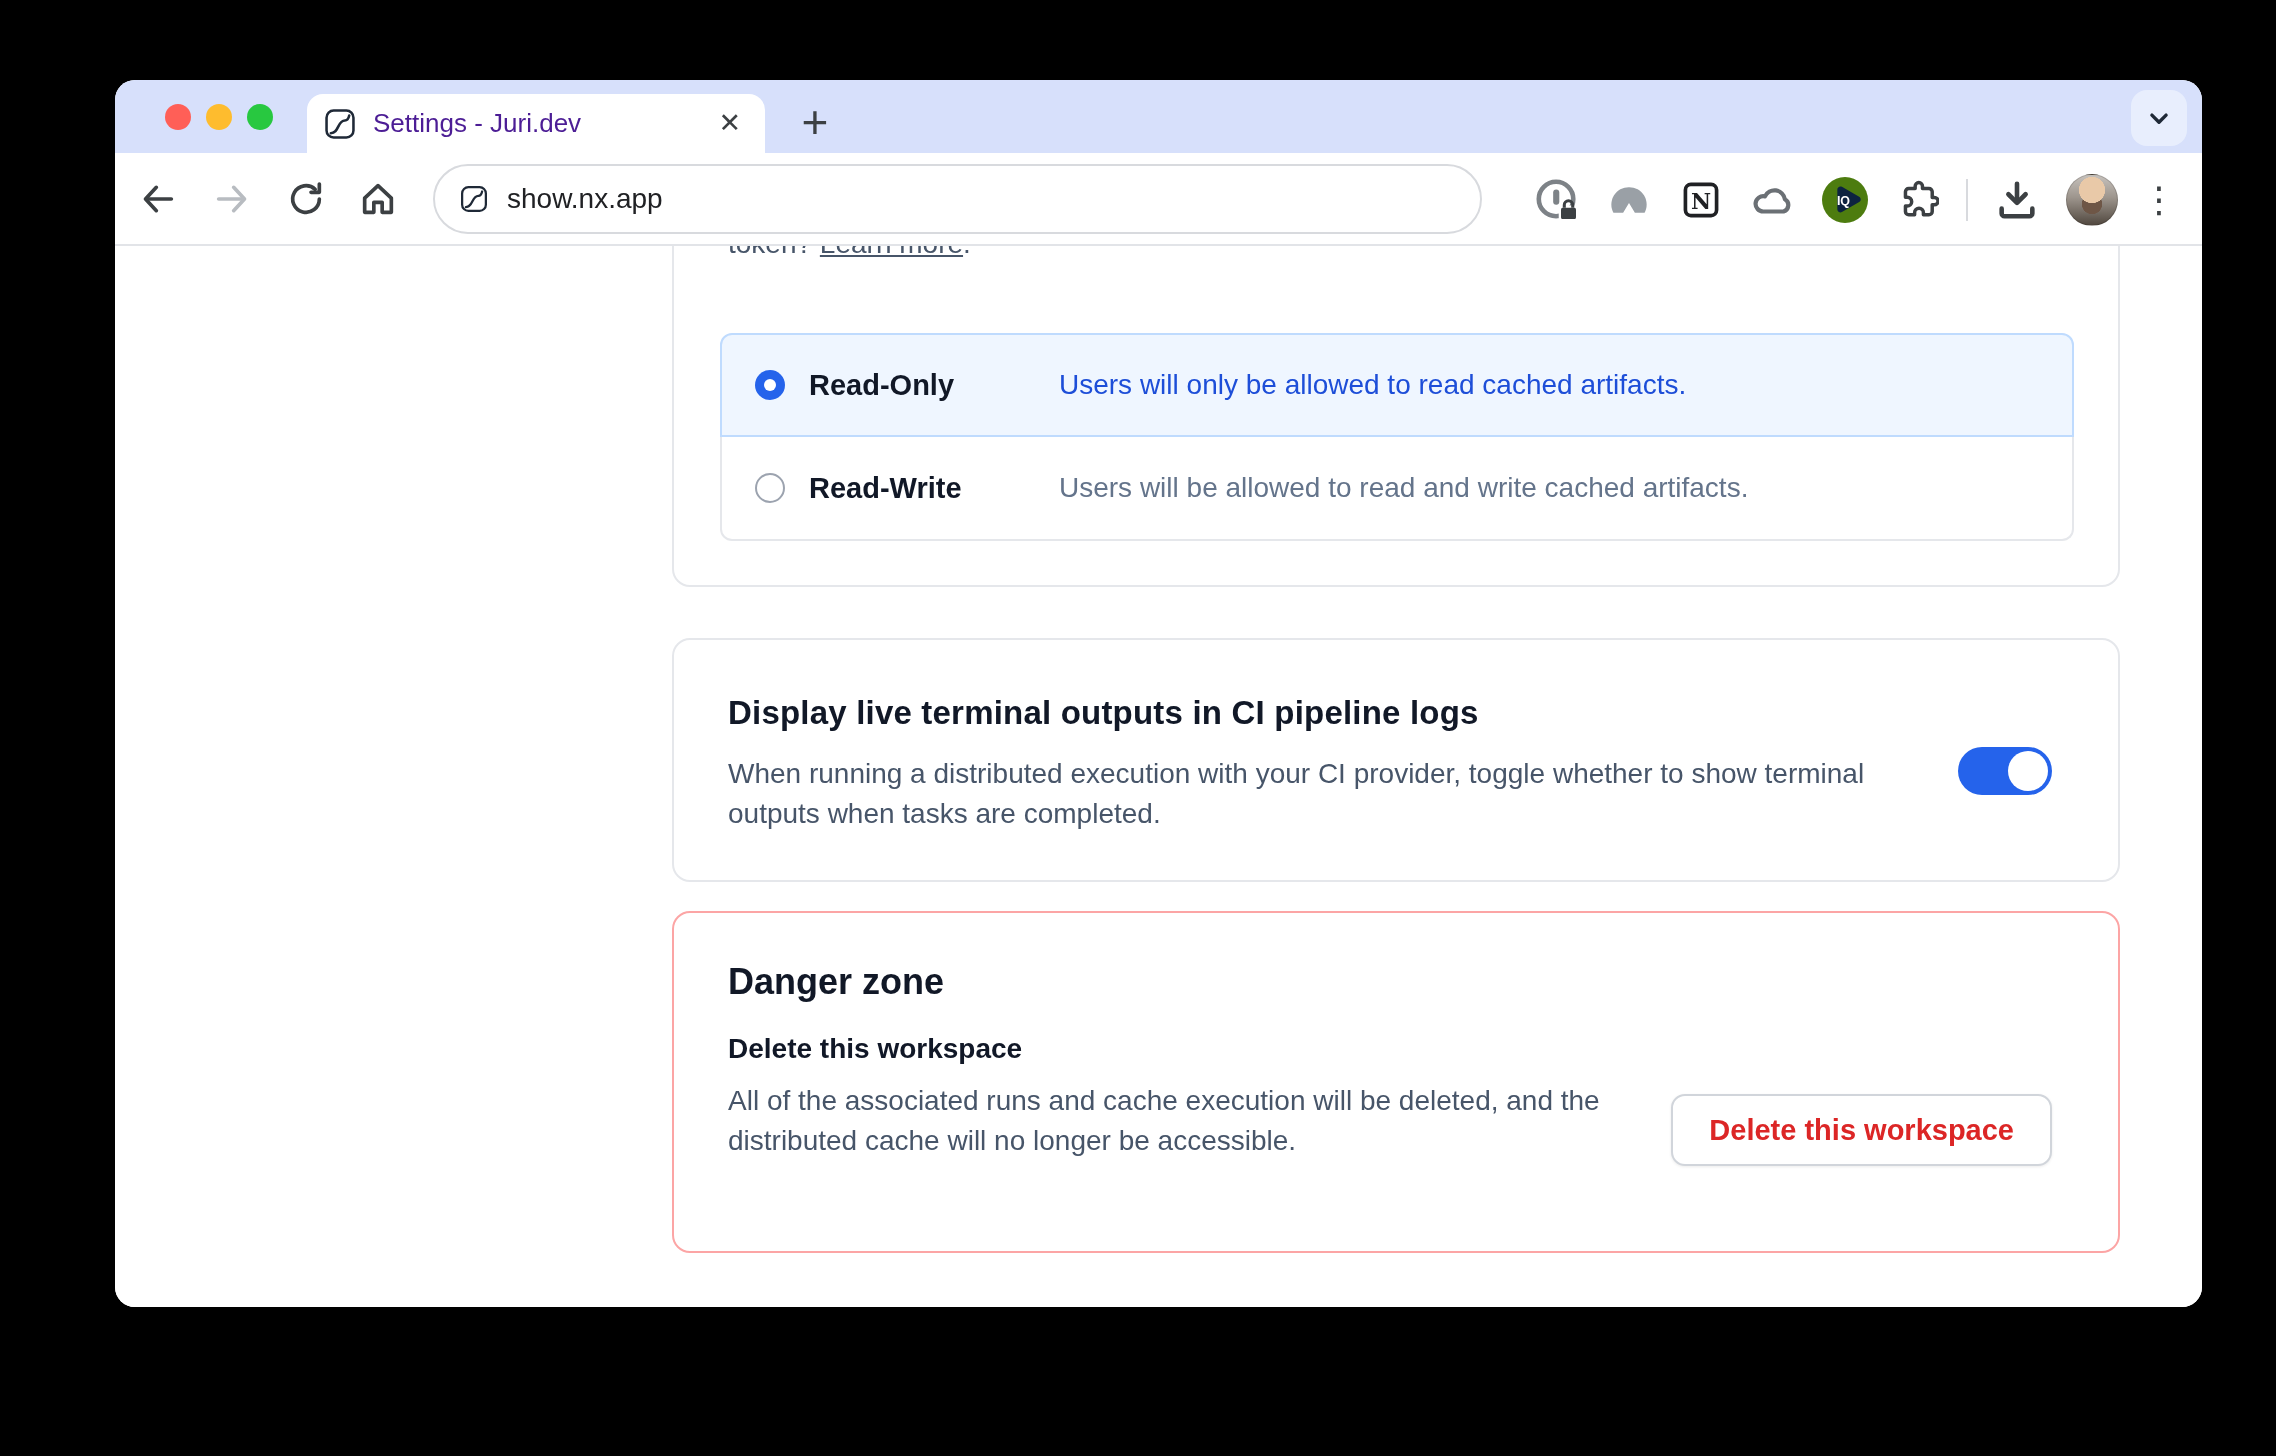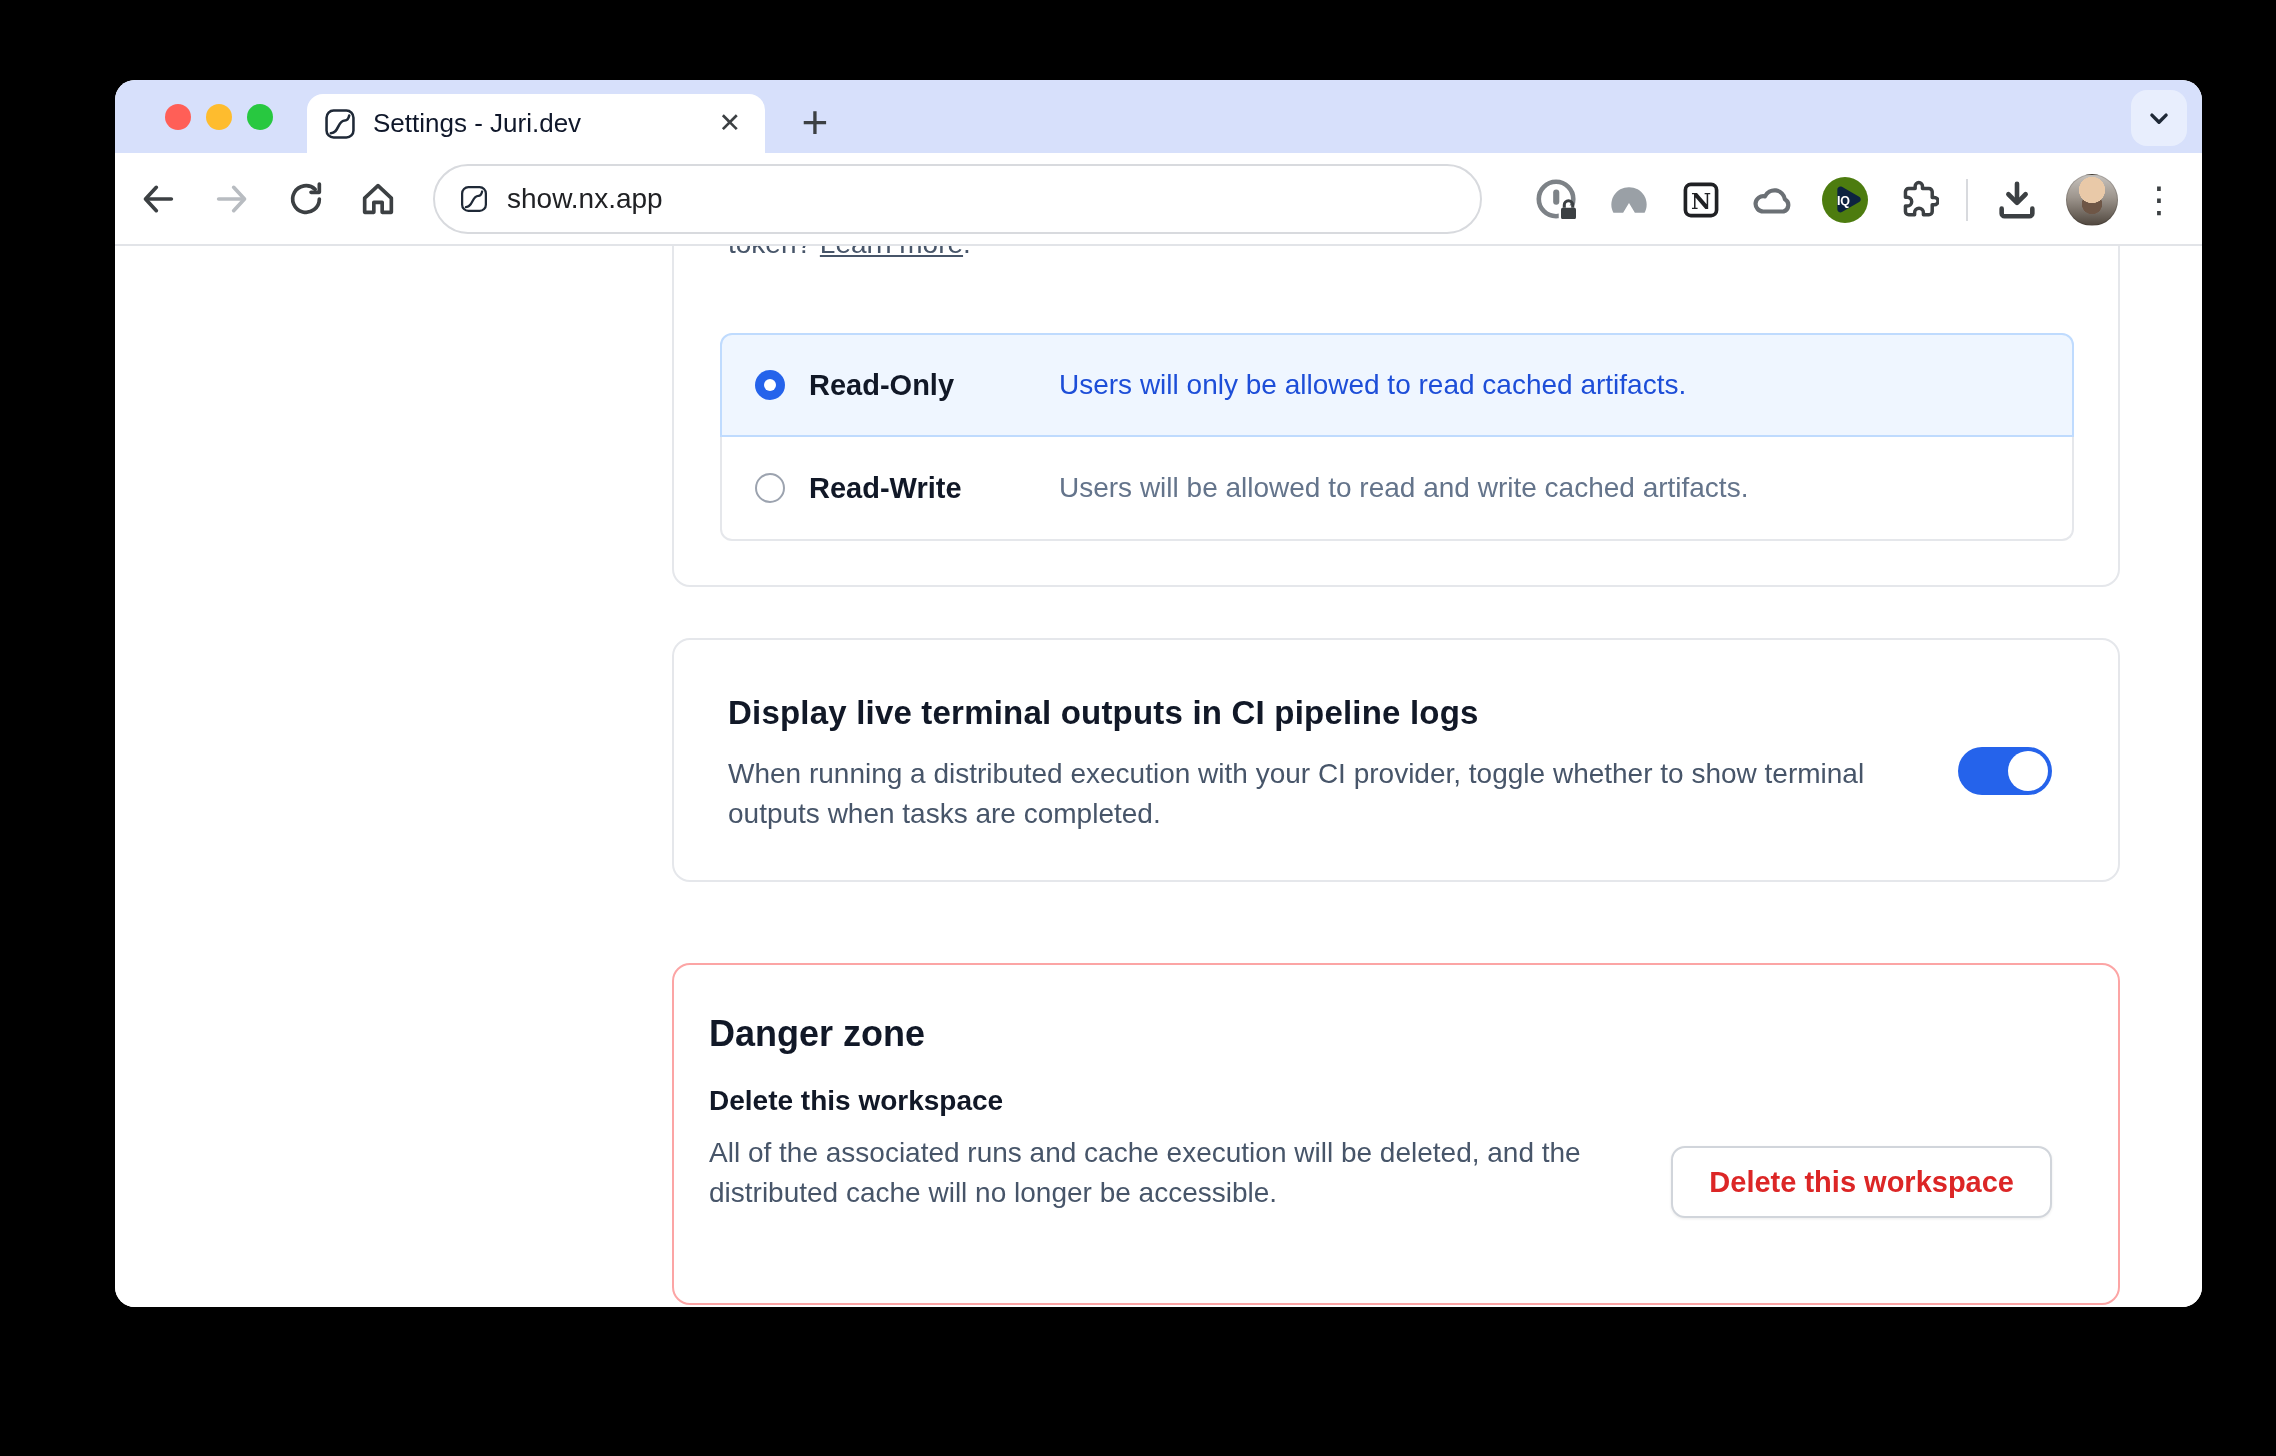--- a/index.html
+++ b/index.html
@@ -20,21 +20,21 @@
   .tabstrip { position:absolute; left:0; top:0; width:100%; height:73px; background:#d7e0fb; }
   .traffic { position:absolute; top:24px; width:26px; height:26px; border-radius:50%; }
   .t-close { left:50px;  background:#ff5f57; }
   .t-min   { left:91px;  background:#febc2e; }
   .t-zoom  { left:132px; background:#28c840; }
   .tab {
     position:absolute; left:192px; top:14px; width:458px; height:59px;
     background:#fff; border-radius:16px 16px 0 0;
     display:flex; align-items:center; padding:0 20px 0 16px;
   }
-  .tab-title { font-size:26px; color:#0f172a; margin-left:16px; flex:1;
+  .tab-title { font-size:26px; color:#4c1d95; margin-left:16px; flex:1;
     white-space:nowrap; overflow:hidden; }
   .tab-close { font-size:27px; color:#3c4043; line-height:1; padding:4px; }
   .newtab {
     position:absolute; left:672px; top:14px; width:56px; height:56px;
     display:flex; align-items:center; justify-content:center;
     font-size:46px; font-weight:300; color:#3c4043; border-radius:14px;
   }
   .tabsearch {
     position:absolute; left:2016px; top:10px; width:56px; height:56px;
     background:#e8eefd; border-radius:16px;
@@ -105,21 +105,21 @@
 
   .card2 { top:392px; height:244px; padding:54px 0 0 54px; }
   .card-title { font-size:33px; font-weight:600; color:#111827; letter-spacing:.2px; }
   .card2 p { margin-top:22px; font-size:28px; line-height:40px;
     color:#475569; width:1190px; }
   .toggle { position:absolute; right:66px; top:107px; width:94px; height:48px;
     border-radius:24px; background:#2563eb; }
   .toggle .knob { position:absolute; right:4px; top:4px; width:40px;
     height:40px; border-radius:50%; background:#fff; }
 
-  .card3 { top:717px; height:342px; padding:48px 0 0 35px; border-color:#fca5a5; }
+  .card3 { top:665px; height:342px; padding:48px 0 0 54px; border-color:#fca5a5; }
   .danger-title { font-size:36px; font-weight:600; color:#111827; }
   .danger-sub { margin-top:24px; font-size:28px; color:#475569; }
   .danger-item-title { margin-top:30px; font-size:28px; font-weight:600; color:#111827; }
   .danger-desc { margin-top:16px; font-size:28px; line-height:40px;
     color:#475569; width:920px; }
   .danger-btn {
     position:absolute; right:66px; top:181px; height:72px; padding:0 36px;
     background:#fff; border:2px solid #d1d5db; border-radius:14px;
     font-family:inherit; font-size:29px; font-weight:600; color:#dc2626;
     box-shadow:0 1px 3px rgba(0,0,0,.08); cursor:pointer;

